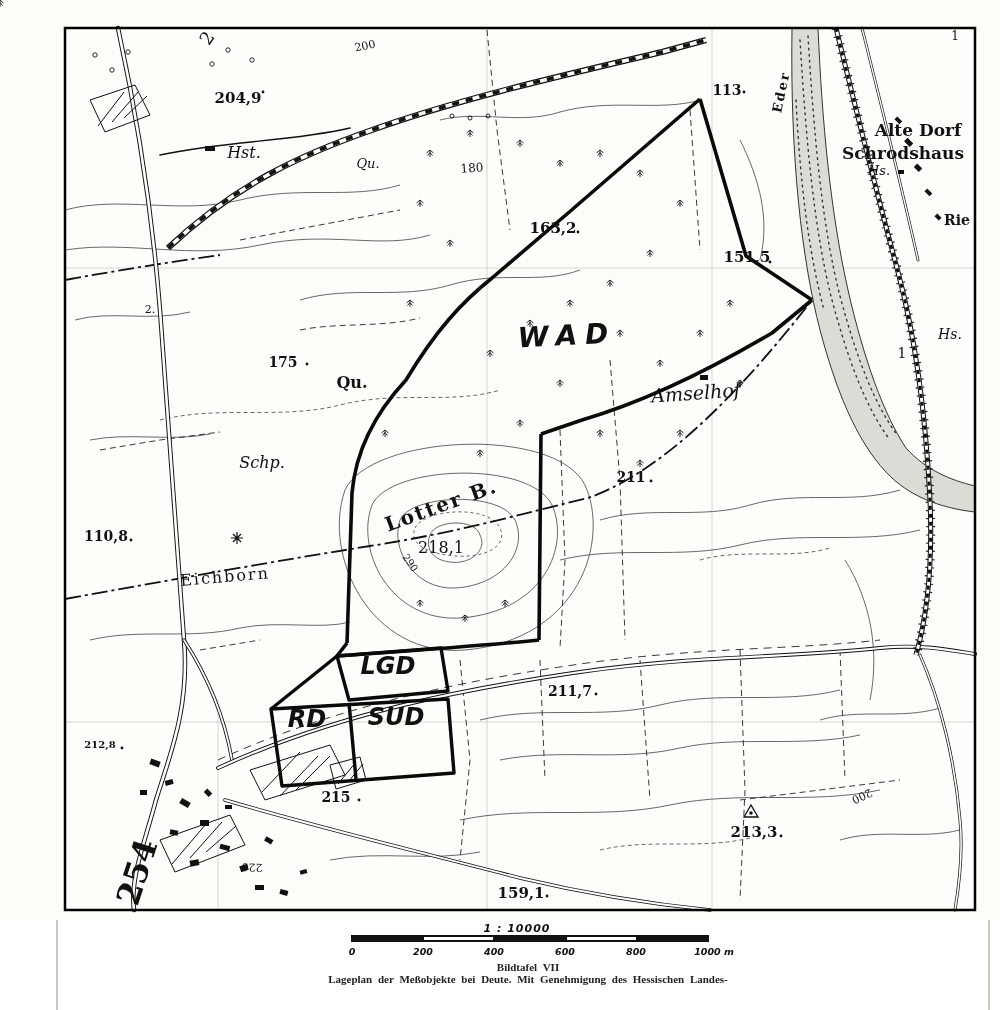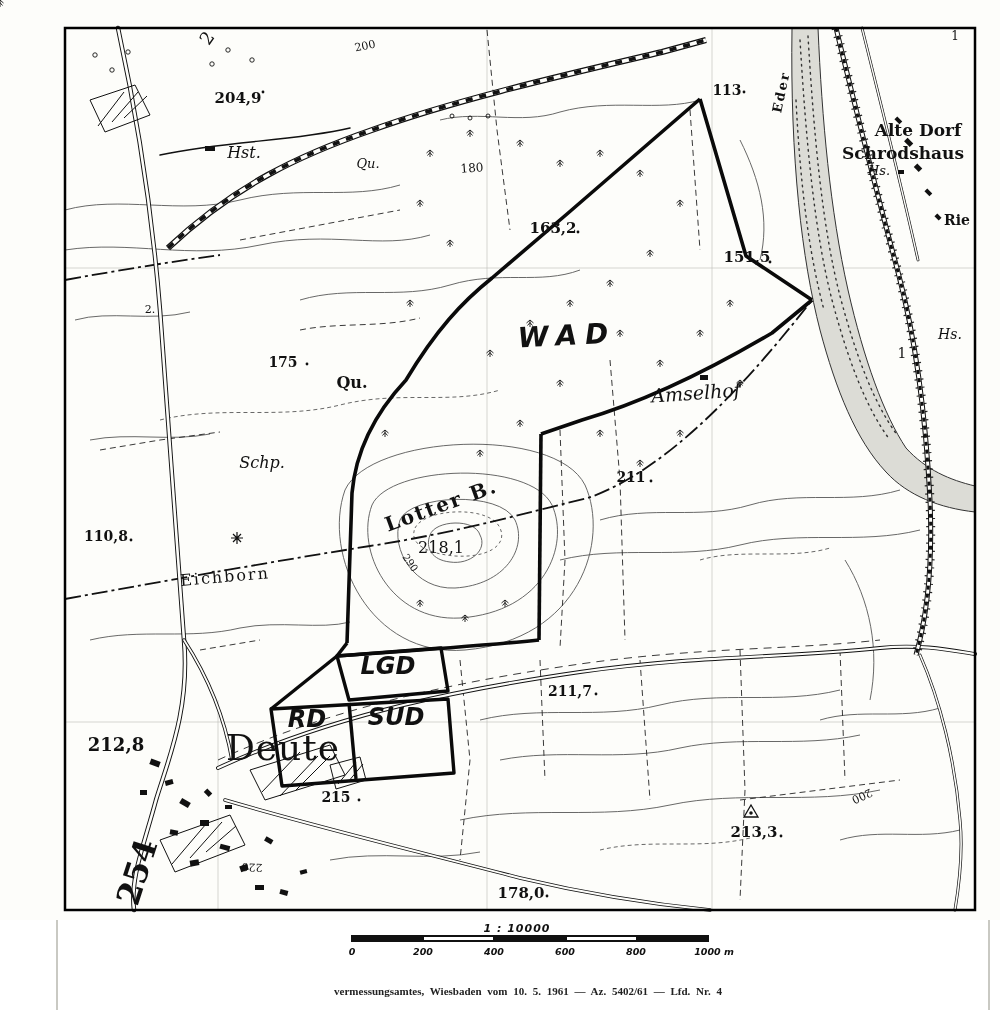--- a/index.html
+++ b/index.html
@@ -283,29 +283,28 @@
     <span class="lbl" style="left:955px;top:36px;font-size:12px">1</span>
     <span class="lbl" style="left:207px;top:38px;font-size:18px;transform:translate(-50%,-50%) rotate(-55deg)">2</span>
     <span class="lbl i" style="left:262px;top:463px;font-size:16px">Schp.</span>
     <span class="lbl b" style="left:441px;top:505px;font-size:20px;letter-spacing:2px;transform:translate(-50%,-50%) rotate(-20deg)">Lotter B.</span>
     <span class="lbl" style="left:441px;top:548px;font-size:16px">218,1</span>
     <span class="lbl" style="left:410px;top:563px;font-size:10px;transform:translate(-50%,-50%) rotate(55deg)">290</span>
     <span class="lbl b" style="left:631px;top:477px;font-size:14px">211</span>
     <span class="lbl b" style="left:106px;top:536px;font-size:14px">110,8</span>
     <span class="lbl" style="left:225px;top:577px;font-size:16px;letter-spacing:2px;transform:translate(-50%,-50%) rotate(-5deg)">Eichborn</span>
     <span class="lbl" style="left:150px;top:309px;font-size:11px">2.</span>
-    <span class="lbl b" style="left:116px;top:745px;font-size:18px">212,8</span>
-    <span class="lbl" style="left:283px;top:748px;font-size:36px;letter-spacing:1px">Deute</span>
+    <span class="lbl b" style="left:100px;top:745px;font-size:10px">212,8</span>
     <span class="lbl sans" style="left:388px;top:666px;font-size:24px">LGD</span>
     <span class="lbl sans" style="left:307px;top:719px;font-size:24px">RD</span>
     <span class="lbl sans" style="left:396px;top:717px;font-size:24px">SUD</span>
     <span class="lbl b" style="left:336px;top:797px;font-size:14px">215</span>
     <span class="lbl b" style="left:570px;top:691px;font-size:14px">211,7</span>
     <span class="lbl b" style="left:754px;top:832px;font-size:15px">213,3</span>
-    <span class="lbl b" style="left:521px;top:893px;font-size:15px">178,0</span>
+    <span class="lbl b" style="left:521px;top:893px;font-size:15px">159,1</span>
     <span class="lbl" style="left:252px;top:867px;font-size:11px;transform:translate(-50%,-50%) rotate(183deg)">220</span>
     <span class="lbl b" style="left:137px;top:872px;font-size:32px;transform:translate(-50%,-50%) rotate(-72deg)">254</span>
     <span class="lbl" style="left:862px;top:796px;font-size:11px;transform:translate(-50%,-50%) rotate(155deg)">200</span>
   </div>
 
   <div class="scalebar">
     <div class="ratio">1 : 10000</div>
     <div class="bar">
       <span class="seg-b"></span>
       <span class="seg-w"></span>
@@ -314,15 +313,16 @@
       <span class="seg-b"></span>
     </div>
     <span class="tick" style="left:352px">0</span>
     <span class="tick" style="left:423px">200</span>
     <span class="tick" style="left:494px">400</span>
     <span class="tick" style="left:565px">600</span>
     <span class="tick" style="left:636px">800</span>
     <span class="tick" style="left:714px">1000 m</span>
   </div>
 
-  <div class="caption" style="top:986px">vermessungsamtes, Wiesbaden vom 10. 5. 1961 — Az. 5402/61 — Lfd. Nr. 4</div>
+  <div class="caption" style="top:962px">Bildtafel VII</div>
+  <div class="caption" style="top:974px">Lageplan der Meßobjekte bei Deute. Mit Genehmigung des Hessischen Landes-</div>
 
 </div>
 
 </body></html>

